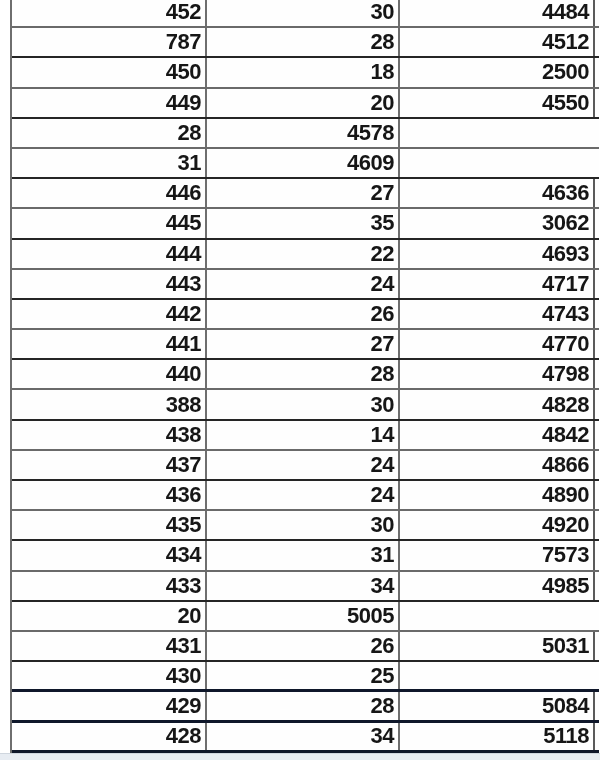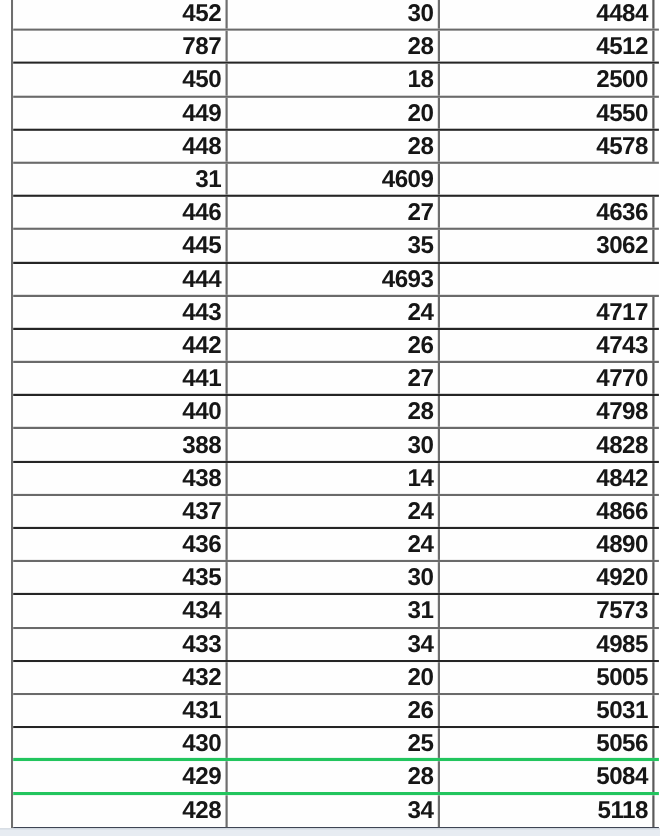--- a/index.html
+++ b/index.html
@@ -26,22 +26,22 @@
     height: 30.2px;
     box-sizing: border-box;
     background: #fefefe;
     align-items: center;
   }
   
   .row:nth-child(odd)  { border-bottom: 2px solid #6a6a6a; }
   .row:nth-child(even) { border-bottom: 2px solid #252525; }
   
   .row:nth-child(23),
-  .row:nth-child(24)   { border-bottom: 3px solid #22c55e; }
-  .row:nth-child(25)   { border-bottom: 1px solid #0f172a; }
+  .row:nth-child(24)   { border-bottom: 3px solid #0f172a; }
+  .row:nth-child(25)   { border-bottom: 3px solid #0f172a; }
   .cell {
     box-sizing: border-box;
     height: 100%;
     display: flex;
     align-items: center;
     justify-content: flex-end;
     padding-right: 4px;
     border-right: 2px solid #6e6e6e;
     font-size: 22px;
     font-weight: 700;
@@ -81,40 +81,40 @@
         <div class="cell">450</div>
         <div class="cell">18</div>
         <div class="cell">2500</div>
       </div>
       <div class="row">
         <div class="cell">449</div>
         <div class="cell">20</div>
         <div class="cell">4550</div>
       </div>
       <div class="row">
-        <div class="cell">448</div>
         <div class="cell">28</div>
         <div class="cell">4578</div>
       </div>
       <div class="row">
         <div class="cell">31</div>
         <div class="cell">4609</div>
       </div>
       <div class="row">
         <div class="cell">446</div>
         <div class="cell">27</div>
         <div class="cell">4636</div>
       </div>
       <div class="row">
         <div class="cell">445</div>
         <div class="cell">35</div>
         <div class="cell">3062</div>
       </div>
       <div class="row">
         <div class="cell">444</div>
+        <div class="cell">22</div>
         <div class="cell">4693</div>
       </div>
       <div class="row">
         <div class="cell">443</div>
         <div class="cell">24</div>
         <div class="cell">4717</div>
       </div>
       <div class="row">
         <div class="cell">442</div>
         <div class="cell">26</div>
@@ -159,33 +159,31 @@
         <div class="cell">434</div>
         <div class="cell">31</div>
         <div class="cell">7573</div>
       </div>
       <div class="row">
         <div class="cell">433</div>
         <div class="cell">34</div>
         <div class="cell">4985</div>
       </div>
       <div class="row">
-        <div class="cell">432</div>
         <div class="cell">20</div>
         <div class="cell">5005</div>
       </div>
       <div class="row">
         <div class="cell">431</div>
         <div class="cell">26</div>
         <div class="cell">5031</div>
       </div>
       <div class="row">
         <div class="cell">430</div>
         <div class="cell">25</div>
-        <div class="cell">5056</div>
       </div>
       <div class="row">
         <div class="cell">429</div>
         <div class="cell">28</div>
         <div class="cell">5084</div>
       </div>
       <div class="row">
         <div class="cell">428</div>
         <div class="cell">34</div>
         <div class="cell">5118</div>

